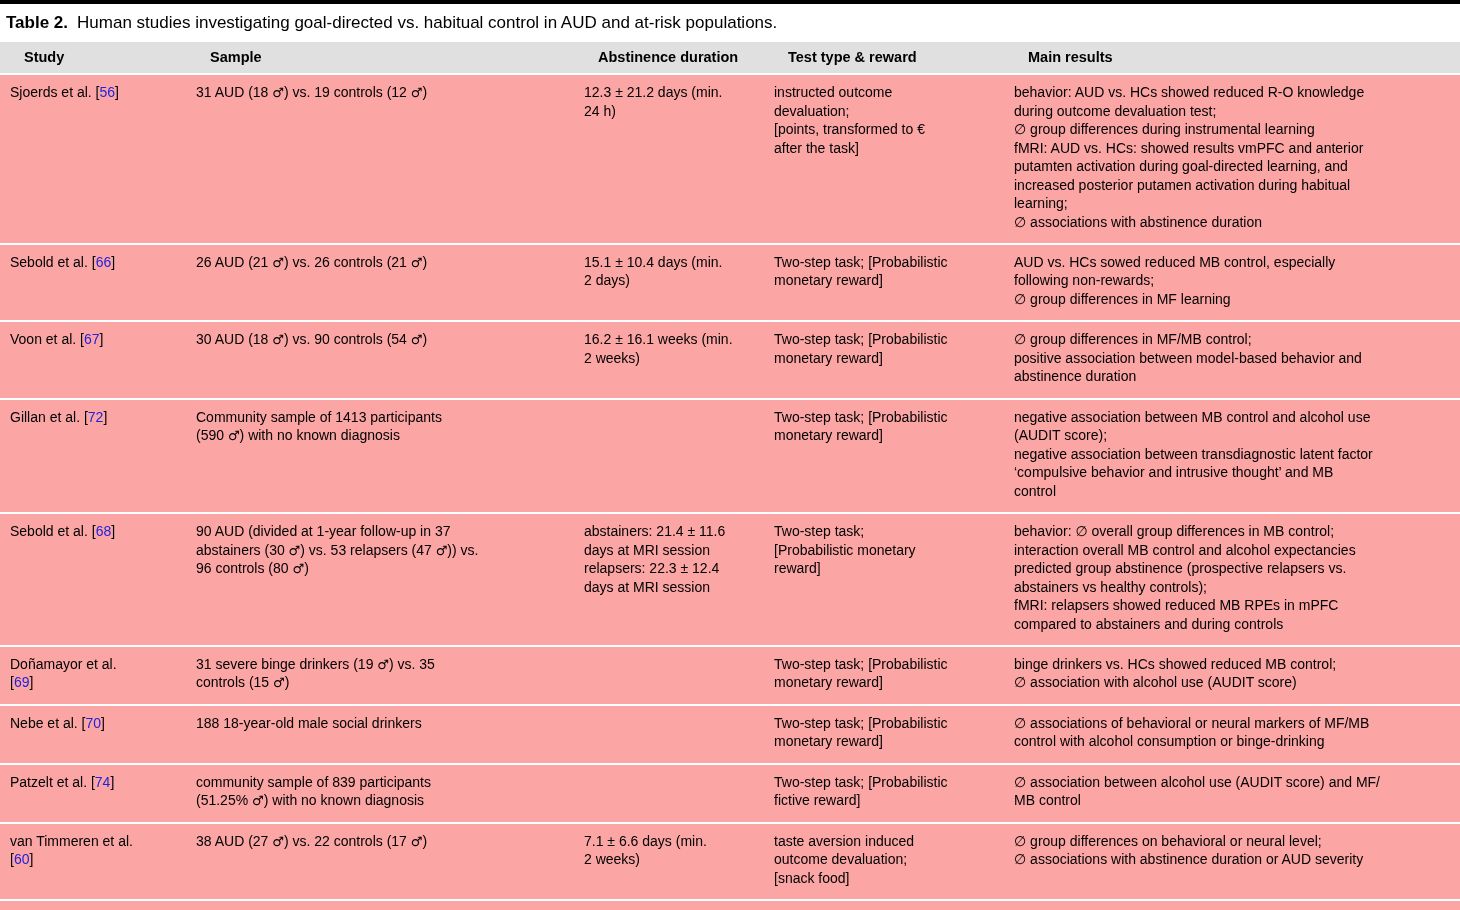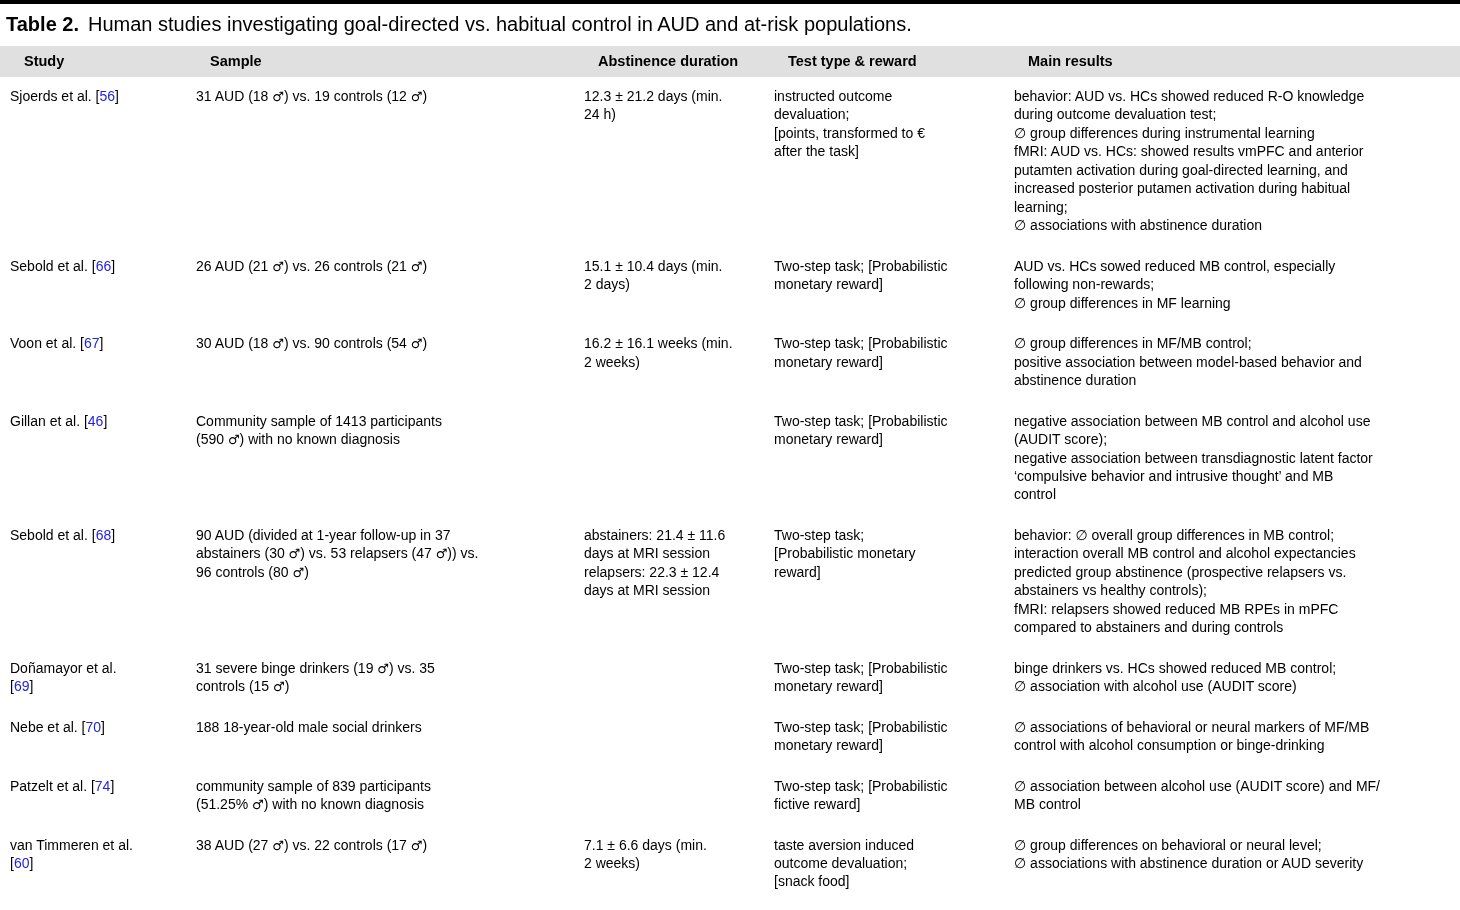--- a/index.html
+++ b/index.html
@@ -25,21 +25,21 @@
   .top-rule {
     border-top: 3px solid #000;
     border-bottom: 1px solid #000;
     height: 2px;
     width: 1460px;
     box-sizing: border-box;
   }
 
   .caption {
     padding: 8px 6px 9px 6px;
-    font-size: 20px;
+    font-size: 17px;
     line-height: 1.25;
     color: #000;
     white-space: nowrap;
     border-radius: 7px;
   }
   .caption .cap-label {
     font-weight: bold;
     margin-right: 9px;
   }
 
@@ -61,21 +61,21 @@
     text-align: left;
     font-weight: bold;
     font-size: 14.5px;
     padding: 7px 10px 8px 24px;
     vertical-align: top;
     border-bottom: 2px solid #ffffff;
     white-space: nowrap;
   }
 
   table.tbl tbody td {
-    background: #ffffff;
+    background: #fca5a5;
     text-align: left;
     font-size: 14px;
     line-height: 1.32;
     padding: 8px 10px 12px 10px;
     vertical-align: top;
     border-bottom: 2px solid #ffffff;
   }
   table.tbl tbody tr:last-child td {
     border-bottom: none;
   }
@@ -180,21 +180,21 @@
             <span class="cell-line">monetary reward]</span>
           </td>
           <td>
             <span class="cell-line"><span class="empty-set">∅</span> group differences in MF/MB control;</span>
             <span class="cell-line">positive association between model-based behavior and</span>
             <span class="cell-line">abstinence duration</span>
           </td>
         </tr>
         <tr>
           <td>
-            <span class="cell-line">Gillan et al. [<span class="ref">46</span>]</span>
+            <span class="cell-line">Gillan et al. [<span class="ref">72</span>]</span>
           </td>
           <td>
             <span class="cell-line">Community sample of 1413 participants</span>
             <span class="cell-line">(590 <span class="mars">♂</span>) with no known diagnosis</span>
           </td>
           <td></td>
           <td>
             <span class="cell-line">Two-step task; [Probabilistic</span>
             <span class="cell-line">monetary reward]</span>
           </td>

